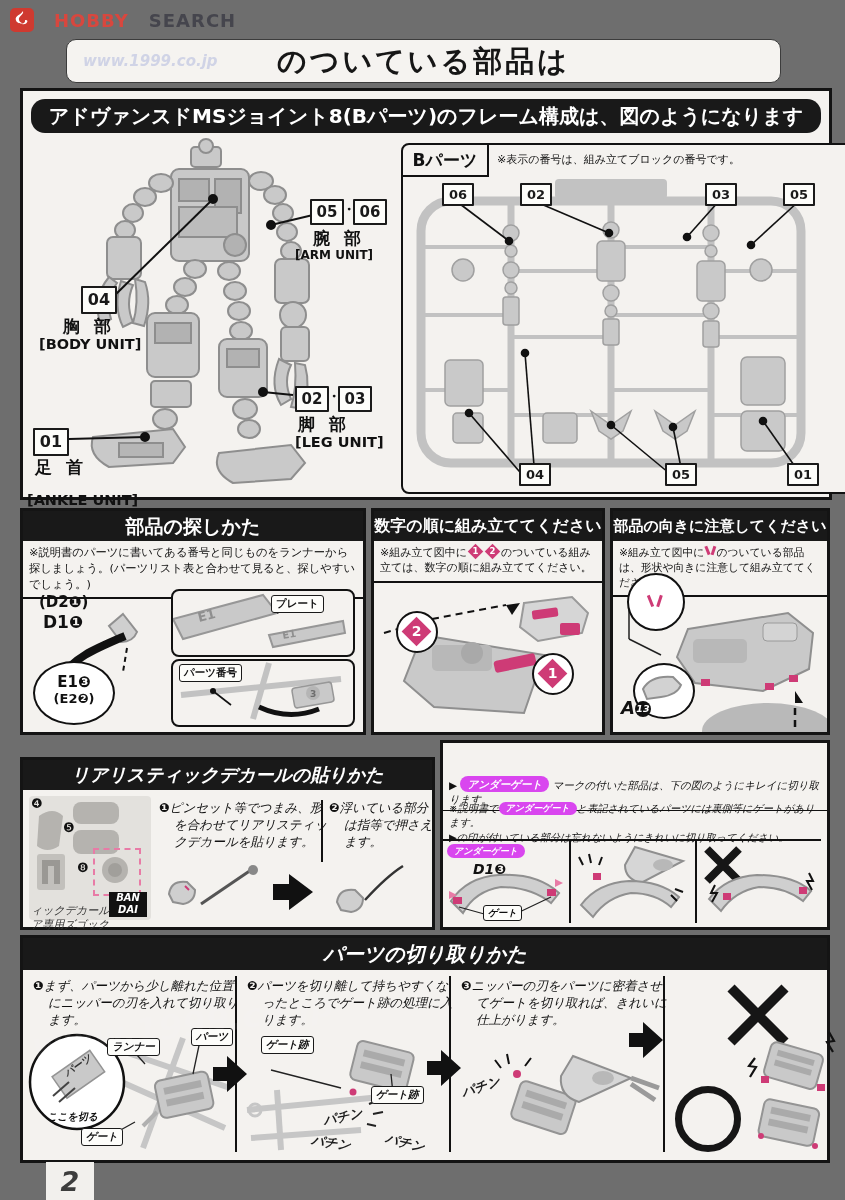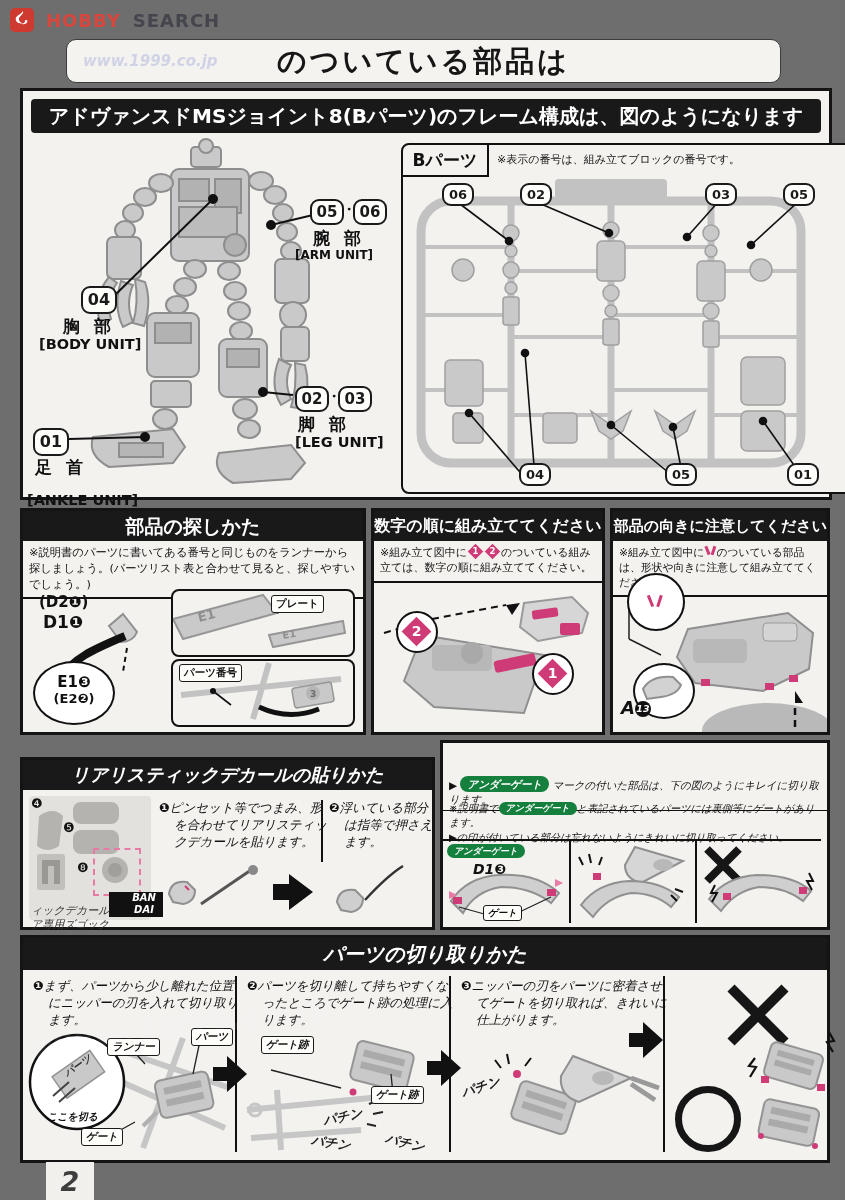--- a/index.html
+++ b/index.html
@@ -1,31 +1,31 @@
 <!DOCTYPE html>
 <html><head>
 <meta charset="utf-8">
 <style>
   html,body{margin:0;padding:0;background:#4a4a4a;}
   #canvas{position:relative;width:845px;height:1200px;background:#6e6e6e;
           font-family:"DejaVu Sans",sans-serif;overflow:hidden;}
   .abs{position:absolute;}
   .panel{position:absolute;background:#f4f2ef;border:3px solid #141414;}
   .hdr{background:#191919;color:#fff;font-weight:bold;text-align:center;}
-  .callout{position:absolute;background:#fdfdfa;border:2px solid #1a1a1a;border-radius:9px;
+  .callout{position:absolute;background:#fdfdfa;border:2px solid #1a1a1a;border-radius:1px;
            font-weight:bold;color:#1a1a1a;text-align:center;}
   .lbl{position:absolute;background:#fdfdfa;border:1.6px solid #1a1a1a;border-radius:3px;
        font-weight:bold;color:#111;white-space:nowrap;padding:0 4px;line-height:1.5;}
   .note{position:absolute;color:#111;line-height:1.4;}
   .jp{font-weight:bold;color:#111;white-space:nowrap;}
   .sep{font-weight:bold;color:#111;}
   .step{position:absolute;font-size:12.5px;line-height:1.35;color:#111;
         text-indent:-15px;padding-left:15px;}
   .stepnum{font-weight:bold;}
-  .pill{display:inline-block;background:#15803d;color:#fff;border-radius:10px;
+  .pill{display:inline-block;background:#d946ef;color:#fff;border-radius:10px;
         font-weight:bold;padding:0 7px;font-size:10.5px;line-height:16px;vertical-align:1px;}
   .pdia{display:inline-block;width:11px;height:11px;background:#ce3b76;
         transform:rotate(45deg);position:relative;margin:0 3px;vertical-align:-1px;}
   .pdia>span{position:absolute;inset:0;transform:rotate(-45deg);color:#fff;
         font-size:8.5px;font-weight:bold;text-align:center;line-height:11px;}
   .numcircle{position:absolute;background:#fff;border:2.5px solid #111;border-radius:50%;}
   .bigdia{position:absolute;width:21px;height:21px;background:#ce3b76;transform:rotate(45deg);}
   .bigdia>span{position:absolute;inset:0;transform:rotate(-45deg);color:#fff;
         font-size:14px;font-weight:bold;text-align:center;line-height:21px;}
   .blkcircle{display:inline-block;background:#111;color:#fff;border-radius:50%;
@@ -36,40 +36,40 @@
   svg{display:block;}
 </style>
 </head>
 <body>
 
 
 
 <div id="canvas">
 
   
-  <div class="abs" style="left:10px;top:7px;height:26px;display:flex;align-items:center;gap:12px;">
+  <div class="abs" style="left:10px;top:7px;height:26px;display:flex;align-items:center;gap:20px;">
     <span style="display:inline-block;width:24px;height:24px;background:#cf3a30;border-radius:5px;position:relative;">
       <svg width="24" height="24" viewBox="0 0 24 24">
           <path d="M13 3c1.2 4-5 5.2-4 9 .7 2.7 4.2 3.4 4.2 3.4s-6.4 1.2-7.4-3.6C4.8 7.6 10.8 7 13 3z" fill="#fff"></path>
           <path d="M15 12c.6 2.4-1.6 3.4-3 4 2.6.6 5-.4 5.4-2.4.3-1.2-1.2-1.6-2.4-1.6z" fill="#fff"></path>
         </svg>
     </span>
     <span style="font-weight:bold;font-size:18px;color:#d8473e;letter-spacing:1px;">HOBBY</span>
     <span style="font-weight:bold;font-size:18px;color:#45454d;letter-spacing:1px;">SEARCH</span>
   </div>
 
   
   <div class="abs" style="left:66px;top:39px;width:713px;height:42px;background:#f5f3f0;border:1px solid #3c3c3c;border-radius:10px;">
     <span class="wm" style="left:16px;top:12px;font-size:15px;">www.1999.co.jp</span>
     <div style="text-align:center;font-size:29px;font-weight:bold;color:#161616;line-height:42px;letter-spacing:3px;">のついている部品は</div>
   </div>
 
   
   <div class="panel" style="left:20px;top:88px;width:806px;height:406px;">
-    <div class="hdr" style="position:absolute;left:8px;top:8px;right:8px;height:34px;line-height:34px;font-size:20px;border-radius:4px;">アドヴァンスドMSジョイント8(Bパーツ)のフレーム構成は、図のようになります</div>
+    <div class="hdr" style="position:absolute;left:8px;top:8px;right:8px;height:34px;line-height:34px;font-size:20px;border-radius:14px;">アドヴァンスドMSジョイント8(Bパーツ)のフレーム構成は、図のようになります</div>
 
     <svg class="abs" style="left:0;top:46px;" width="395" height="360" viewBox="0 0 395 360">
       <g stroke="#8e8e8e" stroke-width="2" fill="#c9c9c9">
         <rect x="168" y="10" width="30" height="20" rx="4"></rect>
           <circle cx="183" cy="9" r="7"></circle>
         <rect x="148" y="32" width="78" height="92" rx="8"></rect>
         <rect x="156" y="42" width="30" height="22" fill="#b2b2b2"></rect>
         <rect x="192" y="42" width="26" height="34" fill="#b2b2b2"></rect>
         <rect x="156" y="70" width="58" height="30" fill="#bcbcbc"></rect>
         <circle cx="212" cy="108" r="11" fill="#b2b2b2"></circle>
@@ -293,21 +293,21 @@
     </div>
     <div class="numcircle" style="left:158px;top:142px;width:38px;height:38px;">
       <div class="bigdia" style="left:8px;top:8px;">
           <span>1</span>
         </div>
     </div>
   </div>
 
   
   <div class="panel" style="left:610px;top:508px;width:214px;height:221px;">
-    <div class="hdr" style="height:30px;line-height:30px;font-size:15px;text-align:right;">部品の向きに注意してください</div>
+    <div class="hdr" style="height:30px;line-height:30px;font-size:15px;">部品の向きに注意してください</div>
     <div class="note" style="left:0;top:30px;width:202px;font-size:10.8px;padding:4px 6px 5px;border-bottom:2px solid #111;">
       <span>※組み立て図中に</span><span style="display:inline-block;width:12px;height:10px;position:relative;"><i style="position:absolute;left:2px;top:0;width:2.5px;height:9px;background:#ce3b76;transform:rotate(-22deg);"></i><i style="position:absolute;left:8px;top:0;width:2.5px;height:9px;background:#ce3b76;transform:rotate(18deg);"></i></span><span>のついている部品は、形状や向きに注意して組み立ててください。</span>
     </div>
     <svg class="abs" style="left:0;top:88px;" width="214" height="133" viewBox="0 0 214 133">
       <ellipse cx="155" cy="132" rx="66" ry="28" fill="#b9b9b9"></ellipse>
       <path d="M75,30 L175,14 L200,34 L196,70 L150,92 L82,84 L64,58 z" fill="#c9c9c9" stroke="#8f8f8f" stroke-width="2"></path>
       <rect x="80" y="40" width="54" height="24" rx="5" fill="#b8b8b8"></rect>
       <rect x="150" y="24" width="34" height="18" rx="4" fill="#d4d4d4" stroke="#9a9a9a"></rect>
       <rect x="88" y="80" width="9" height="7" fill="#ce3b76"></rect>
       <rect x="152" y="84" width="9" height="7" fill="#ce3b76"></rect>
@@ -343,21 +343,21 @@
         <rect x="8" y="58" width="28" height="36" rx="3" fill="#c2c0bc"></rect>
         <path d="M13,64 h18 v24 h-6 v-18 h-6 v18 h-6 z" fill="#9a9894"></path>
         <circle cx="86" cy="74" r="13" fill="#b5b3af"></circle>
             <circle cx="86" cy="74" r="7" fill="#a19f9b"></circle>
       </svg>
       <span class="abs" style="left:2px;top:0;font-size:13px;color:#111;">❹</span>
       <span class="abs" style="left:34px;top:24px;font-size:13px;color:#111;">❺</span>
       <span class="abs" style="left:48px;top:64px;font-size:13px;color:#111;">❽</span>
       <div class="abs" style="left:64px;top:52px;width:44px;height:44px;border:2px dashed #e87ba6;"></div>
       <div class="abs" style="left:80px;top:96px;width:38px;height:25px;background:#111;color:#fff;text-align:center;
-                  font-weight:bold;font-size:10px;line-height:12px;font-style:italic;padding-left:16px;">
+                  font-weight:bold;font-size:10px;line-height:12px;font-style:italic;">
         <div>BAN</div>
             <div>DAI</div>
       </div>
       <div class="abs" style="left:2px;top:108px;font-size:11px;color:#333;line-height:1.3;">
         <div>ィックデカール</div>
             <div>ア専用ズゴック</div>
       </div>
     </div>
     <div class="step" style="left:136px;top:40px;width:158px;">
       <span class="stepnum">❶</span><span>ピンセット等でつまみ、形を合わせてリアリスティックデカールを貼ります。</span>

